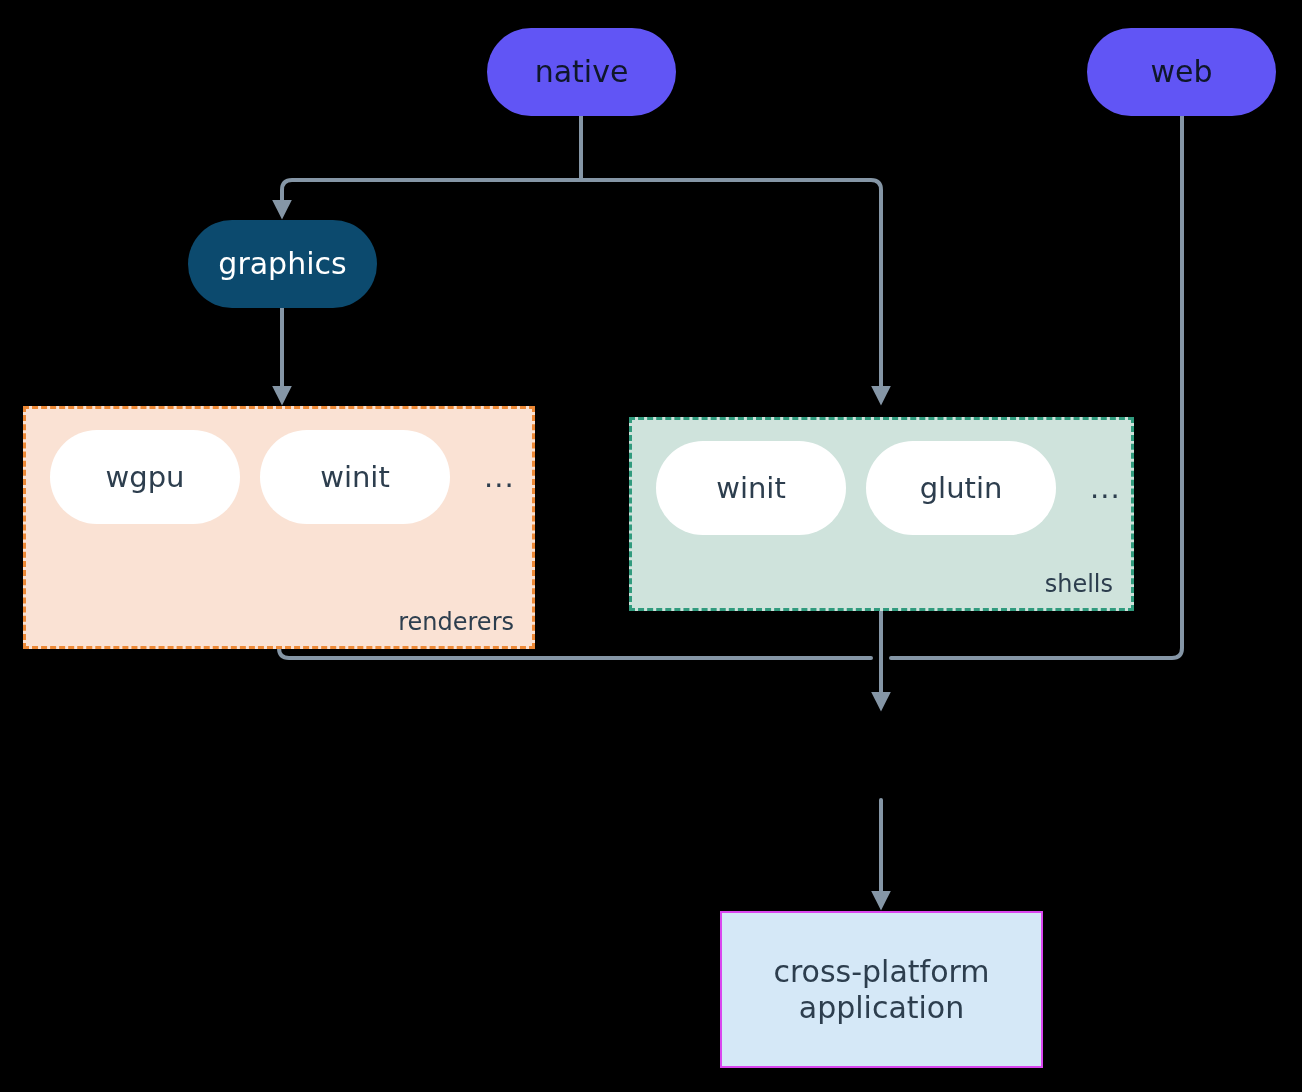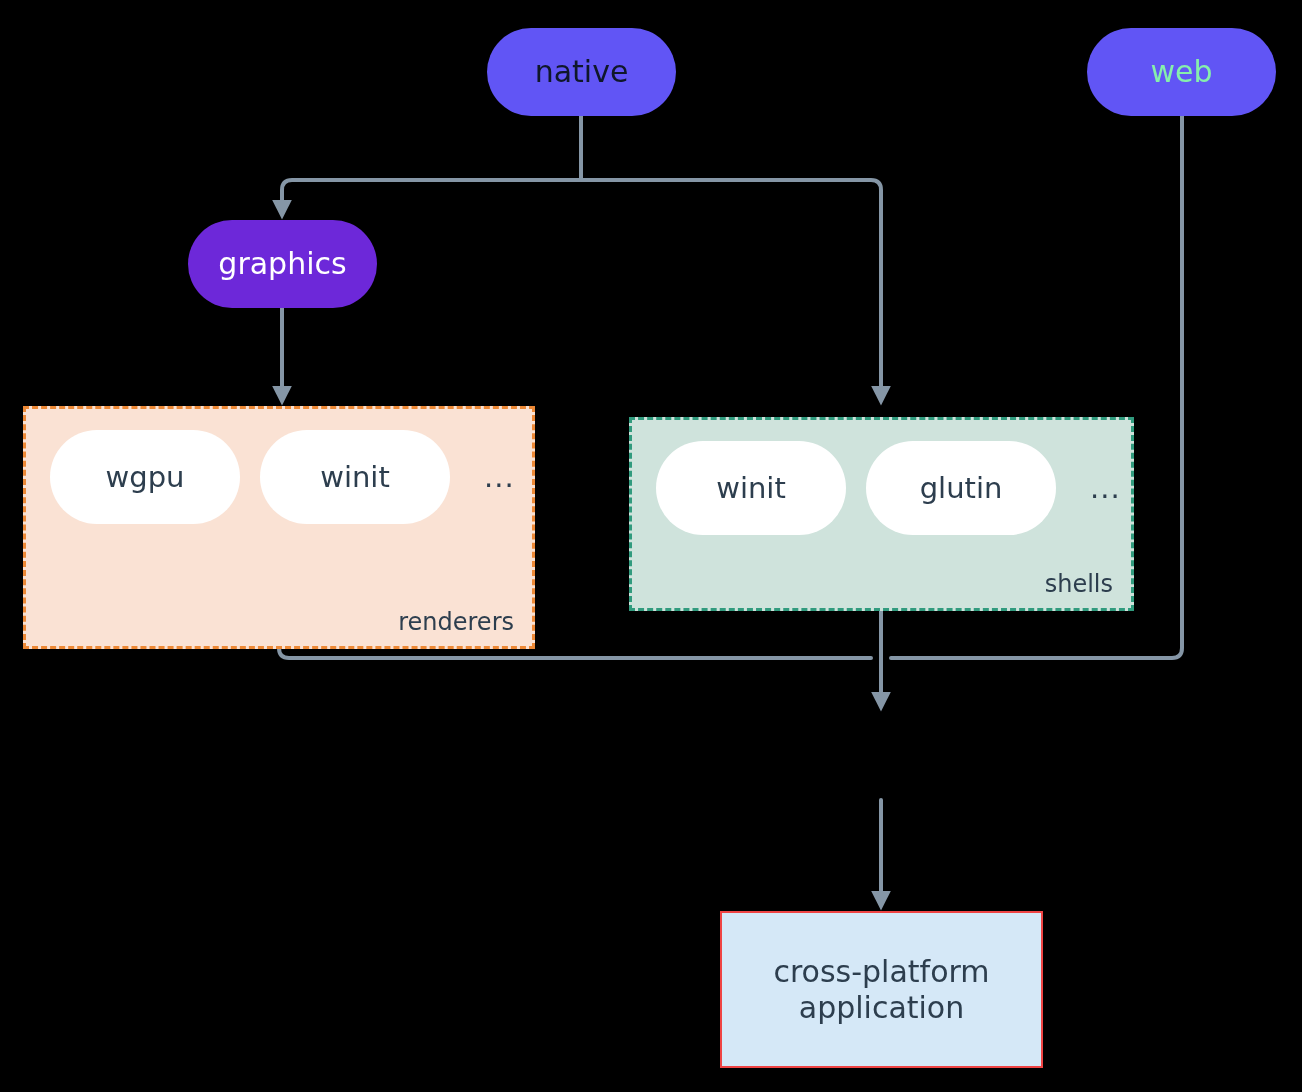--- a/index.html
+++ b/index.html
@@ -44,38 +44,38 @@
   #node-native {
     left: 487px; top: 28px; width: 189px; height: 88px;
     background: #6155F5;
   }
   #node-native .node-label { color: #0f172a; }
 
   #node-web {
     left: 1087px; top: 28px; width: 189px; height: 88px;
     background: #6155F5;
   }
-  #node-web .node-label { color: #86efac; }
+  #node-web .node-label { color: #0f172a; }
 
   #node-graphics {
     left: 188px; top: 220px; width: 189px; height: 88px;
-    background: #6d28d9;
+    background: #0c4a6e;
   }
   #node-graphics .node-label { color: #FFFFFF; }
 
   #node-iced {
     left: 787px; top: 712px; width: 189px; height: 88px;
     background: #2C8BD9;
   }
   #node-iced .node-label { color: #FFFFFF; }
 
   #node-application {
     left: 720px; top: 911px; width: 323px; height: 157px;
     background: #D5E8F7;
-    border: 2px solid #ef4444;
+    border: 2px solid #d946ef;
   }
   #node-application .node-label {
     color: #2D3E4E;
     white-space: normal;
     padding: 0 14px;
   }
 
   
   .group {
     position: absolute;

